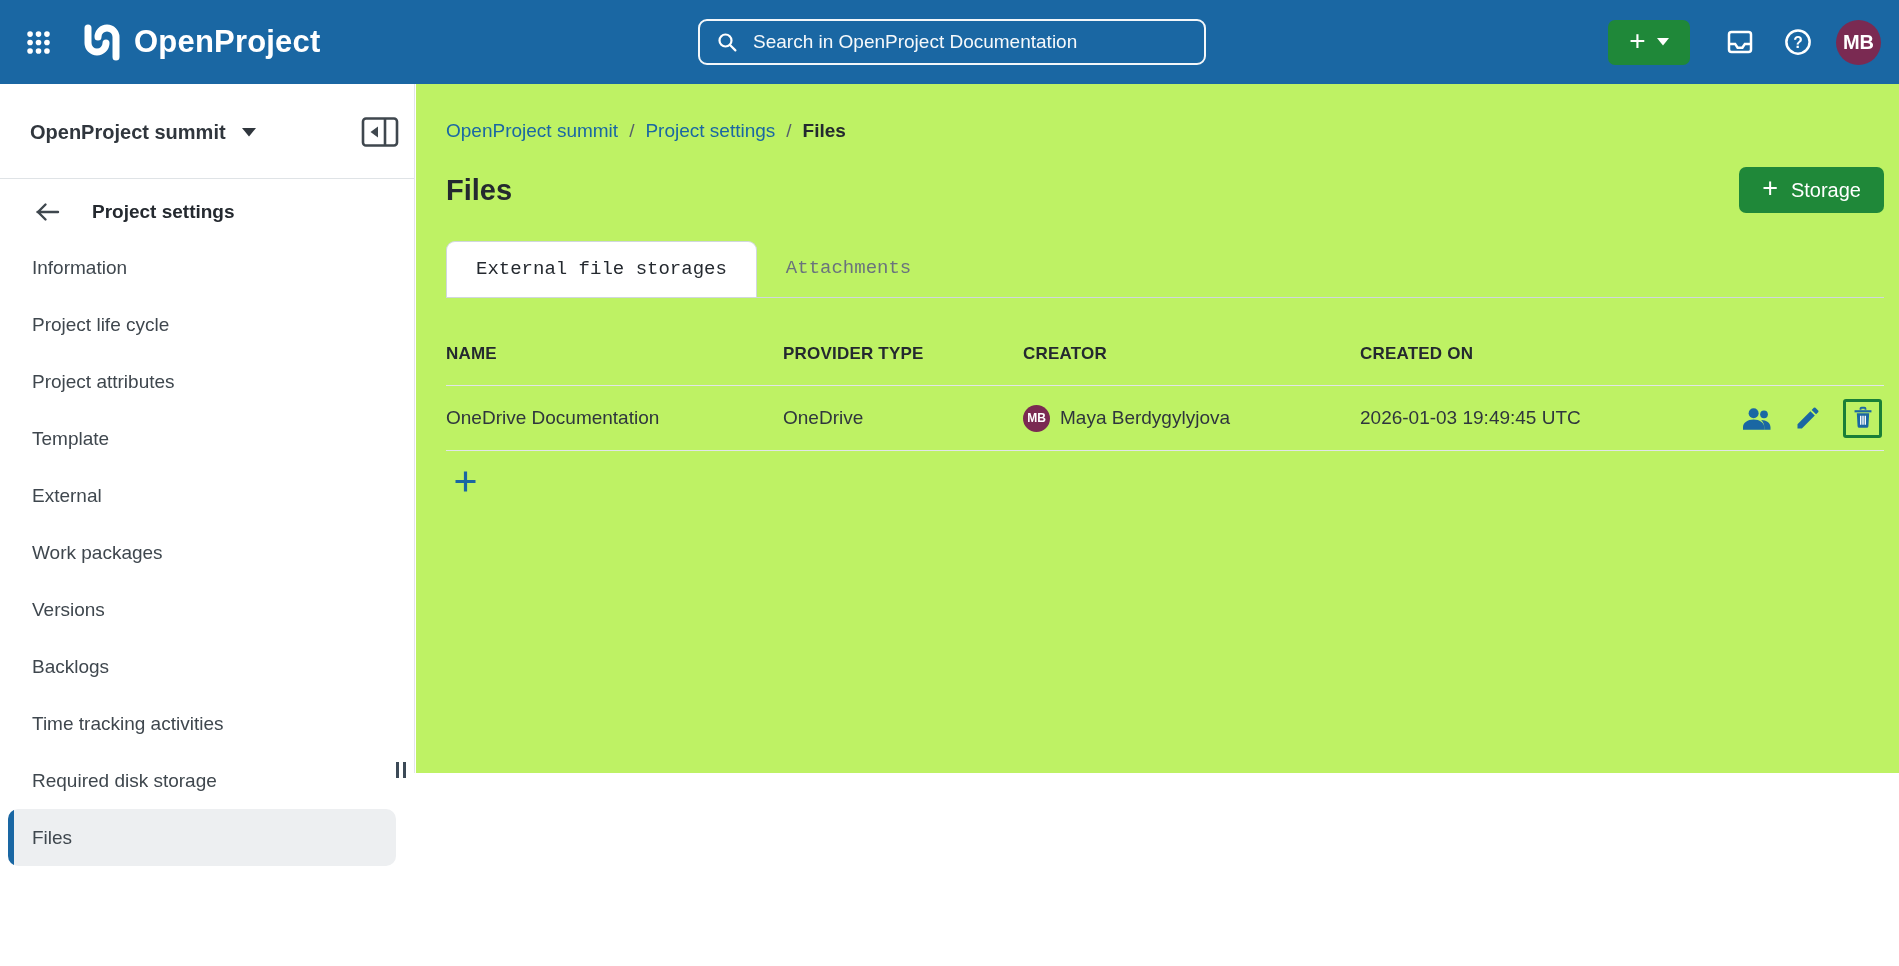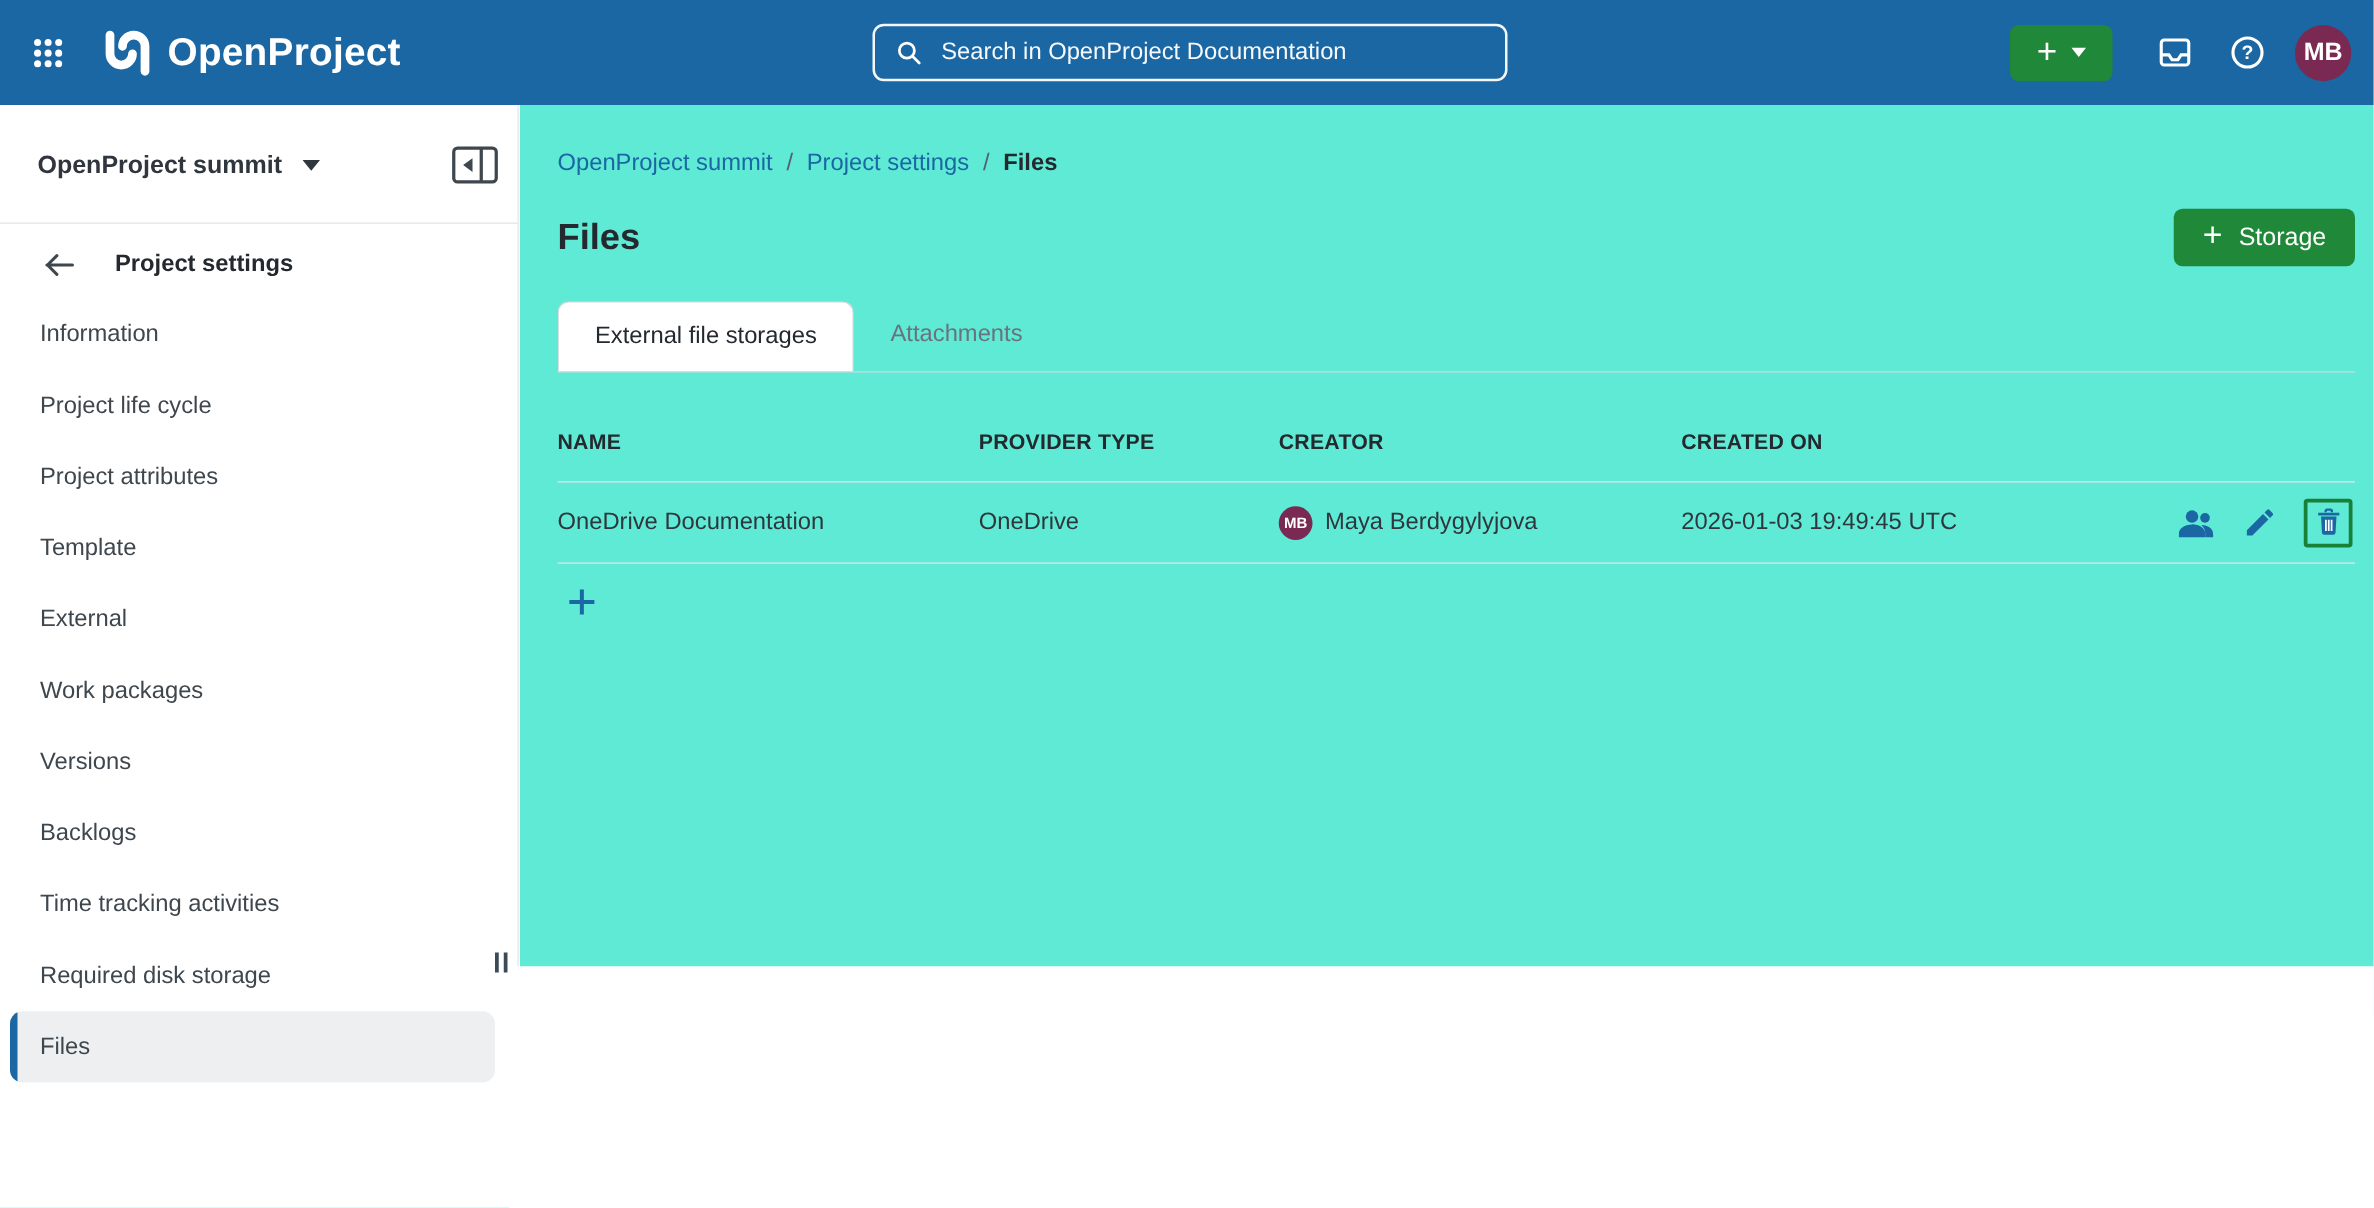--- a/index.html
+++ b/index.html
@@ -33,41 +33,41 @@
   .section-row { display:flex; align-items:center; padding:22px 20px 6px 34px; }
   .back-arrow { display:flex; cursor:pointer; }
   .section-title { margin-left:32px; font-size:19px; font-weight:700; color:#24292f; }
   .menu { padding-top:10px; }
   .menu-item { position:relative; height:57px; display:flex; align-items:center; padding-left:32px; font-size:19px; color:#3f474e; cursor:pointer; }
   .menu-item.active { margin-left:8px; margin-right:18px; padding-left:24px; background:#edeff1; border-radius:10px; overflow:hidden; }
   .menu-item.active::before { content:""; position:absolute; left:0; top:0; bottom:0; width:6px; background:#1A67A3; }
   .resize-handle { position:absolute; right:8px; bottom:-5px; width:10px; height:16px; border-left:3px solid #3c4a57; border-right:3px solid #3c4a57; cursor:ew-resize; }
 
   
-  .main { position:absolute; left:416px; top:84px; right:0; bottom:0; background:#5eead4; padding:0 15px 0 30px; }
+  .main { position:absolute; left:416px; top:84px; right:0; bottom:0; background:#bef264; padding:0 15px 0 30px; }
   .breadcrumb { margin-top:36px; font-size:19px; color:#6a737d; }
   .breadcrumb a { color:#1A67A3; text-decoration:none; cursor:pointer; }
   .crumb-sep { margin:0 11px; color:#57606a; }
   .crumb-current { color:#24292f; font-weight:600; }
   .page-head { display:flex; align-items:center; justify-content:space-between; margin-top:25px; }
   .page-title { margin:0; font-size:29px; font-weight:700; color:#24292f; }
   .storage-btn { height:46px; padding:0 23px; background:#1F8839; border:none; border-radius:7px; color:#fff; font-size:20px; font-family:"Liberation Sans", sans-serif; display:flex; align-items:center; gap:13px; cursor:pointer; }
   .storage-plus { font-size:27px; font-weight:400; line-height:1; margin-top:-3px; }
 
-  .tabs { display:flex; margin-top:28px; border-bottom:1px solid #d0d7de; }
+  .tabs { display:flex; margin-top:28px; border-bottom:1px solid #d0d7de;font-family:Liberation Mono, monospace; }
   .tab { height:56px; line-height:54px; padding:0 29px; font-size:19px; cursor:pointer; }
   .tab.active { background:#fff; border:1px solid #d0d7de; border-bottom:none; border-radius:9px 9px 0 0; margin-bottom:-1px; color:#24292f; }
   .tab.inactive { color:#6a737d; }
 
   .thead { display:flex; align-items:center; height:64px; margin-top:24px; border-bottom:1px solid #e1e5e9; font-size:17px; font-weight:700; color:#24292f; letter-spacing:.2px; }
   .trow { display:flex; align-items:center; height:65px; border-bottom:1px solid #e1e5e9; font-size:19px; color:#2f363d; }
   .col-name { width:337px; padding-right:10px; }
   .col-provider { width:240px; padding-right:10px; }
   .col-creator { width:322px; padding-right:10px; display:flex; align-items:center; }
-  .col-created { flex:1; }
+  .col-created { flex:1;margin-left:15px; }
   .col-actions { display:flex; align-items:center; gap:21px; padding-right:2px; }
   .mini-avatar { width:27px; height:27px; border-radius:50%; background:#7A2A52; color:#fff; font-size:12px; font-weight:700; display:flex; align-items:center; justify-content:center; margin-right:10px; flex:0 0 auto; }
   .action-btn { display:flex; align-items:center; justify-content:center; cursor:pointer; }
   .trash-btn { width:39px; height:39px; border:3px solid #1a7f37; border-radius:3px; }
   .add-row { margin-top:13px; padding-left:2px; }
   .add-storage-inline { width:34px; height:34px; display:flex; align-items:center; justify-content:center; cursor:pointer; }
 </style>
 </head>
 <body>
 

